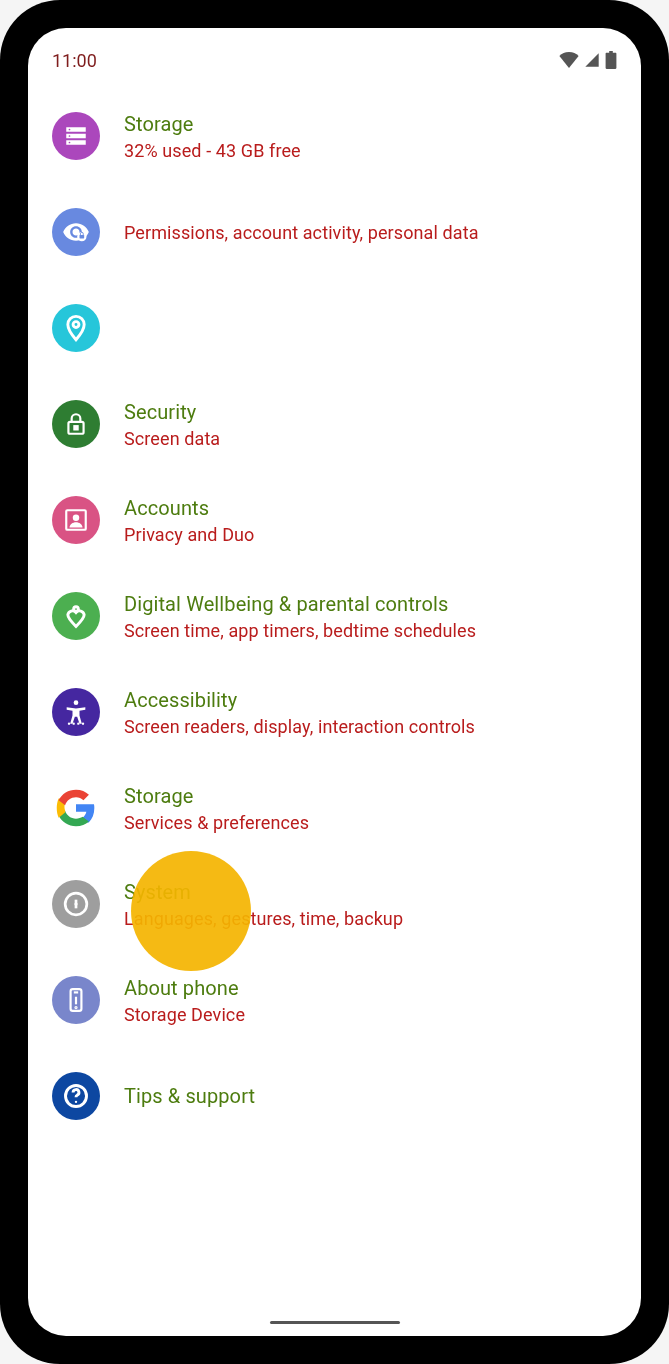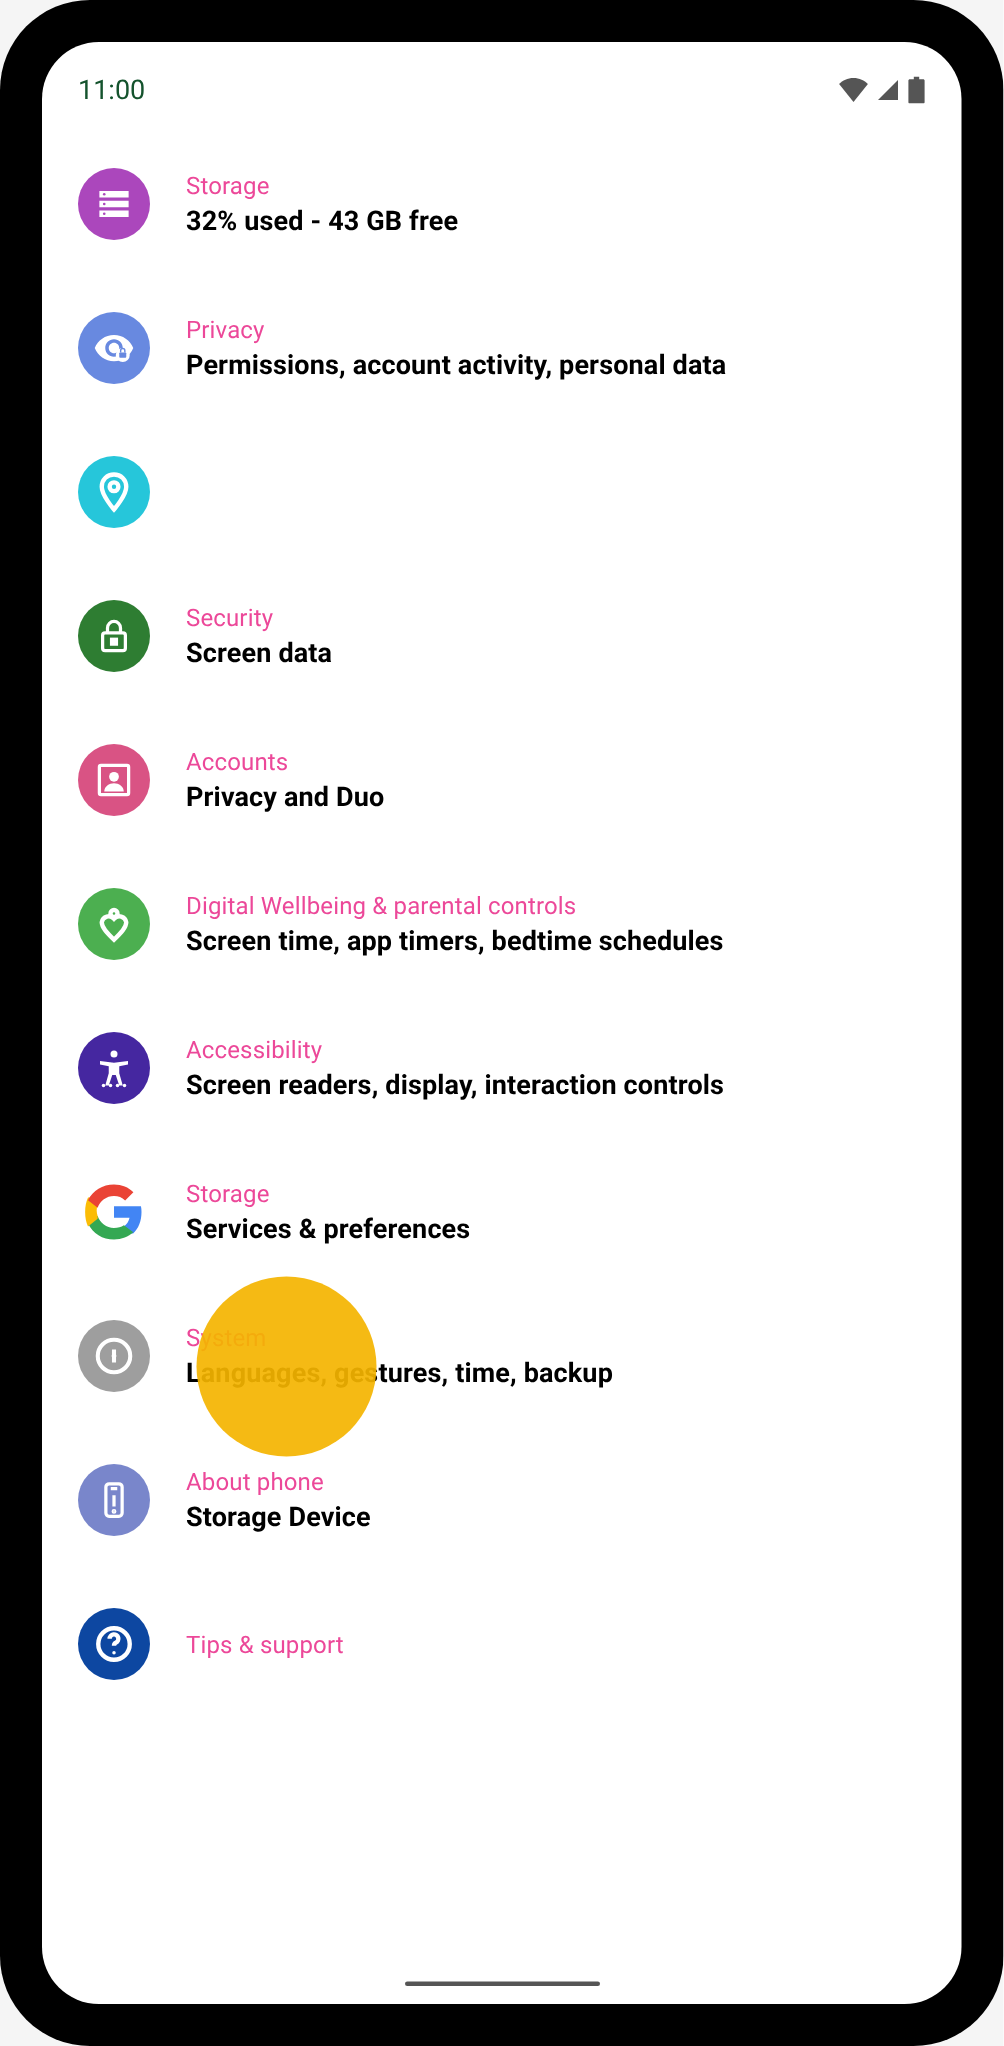--- a/index.html
+++ b/index.html
@@ -33,21 +33,21 @@
     .status-bar {
       height: 44px;
       display: flex;
       align-items: center;
       justify-content: space-between;
       padding: 0 24px;
       margin-top: 10px;
     }
     .status-time {
       font-size: 18px;
-      color: #14532d;
+      color: #7f1d1d;
       font-weight: 400;
     }
     .status-icons {
       display: flex;
       align-items: center;
       gap: 4px;
     }
     .status-icons svg {
       fill: #555;
     }
@@ -71,29 +71,29 @@
       justify-content: center;
       flex-shrink: 0;
     }
     .item-text {
       flex: 1;
       display: flex;
       flex-direction: column;
       gap: 4px;
     }
     .item-title {
-      font-size: 16px;
-      color: #ec4899;
+      font-size: 20px;
+      color: #4d7c0f;
       font-weight: 400;
       letter-spacing: 0.1px;
     }
     .item-subtitle {
       font-size: 18px;
-      color: #000000;
-      font-weight: 700;
+      color: #b91c1c;
+      font-weight: 400;
       letter-spacing: 0.1px;
     }
     .gesture-bar {
       position: absolute;
       bottom: 12px;
       left: 50%;
       transform: translateX(-50%);
       width: 130px;
       height: 3px;
       background: #555;
@@ -149,21 +149,20 @@
         <div class="settings-item">
           <div class="item-icon" style="background: rgb(104, 137, 224);">
             <svg width="28" height="28" viewBox="0 0 24 24" fill="#ffffff">
               <path d="M12 4.5C7 4.5 2.7 7.6 1 12c1.7 4.4 6 7.5 11 7.5s9.3-3.1 11-7.5c-1.7-4.4-6-7.5-11-7.5zM12 17c-2.8 0-5-2.2-5-5s2.2-5 5-5 5 2.2 5 5-2.2 5-5 5zm0-8c-1.7 0-3 1.3-3 3s1.3 3 3 3 3-1.3 3-3-1.3-3-3-3z"></path>
               <circle cx="17" cy="16" r="4" fill="#ffffff"></circle>
               <rect x="15" y="14.5" width="4" height="3" rx="0.5" fill="#6889e0"></rect>
               <path d="M15.8 14.5 v-1 a1.2 1.2 0 0 1 2.4 0 v1" stroke="#6889e0" stroke-width="0.8" fill="none"></path>
             </svg>
           </div>
           <div class="item-text">
-            <div class="item-title">Privacy</div>
             <div class="item-subtitle">Permissions, account activity, personal data</div>
           </div>
         </div>
         <div class="settings-item">
           <div class="item-icon" style="background: rgb(38, 198, 218);">
             <svg width="28" height="28" viewBox="0 0 24 24" fill="none" stroke="#ffffff" stroke-width="2.5">
               <path d="M12 2C8 2 5 5 5 9c0 5 7 13 7 13s7-8 7-13c0-4-3-7-7-7z"></path>
               <circle cx="12" cy="9" r="2.5"></circle>
             </svg>
           </div>

